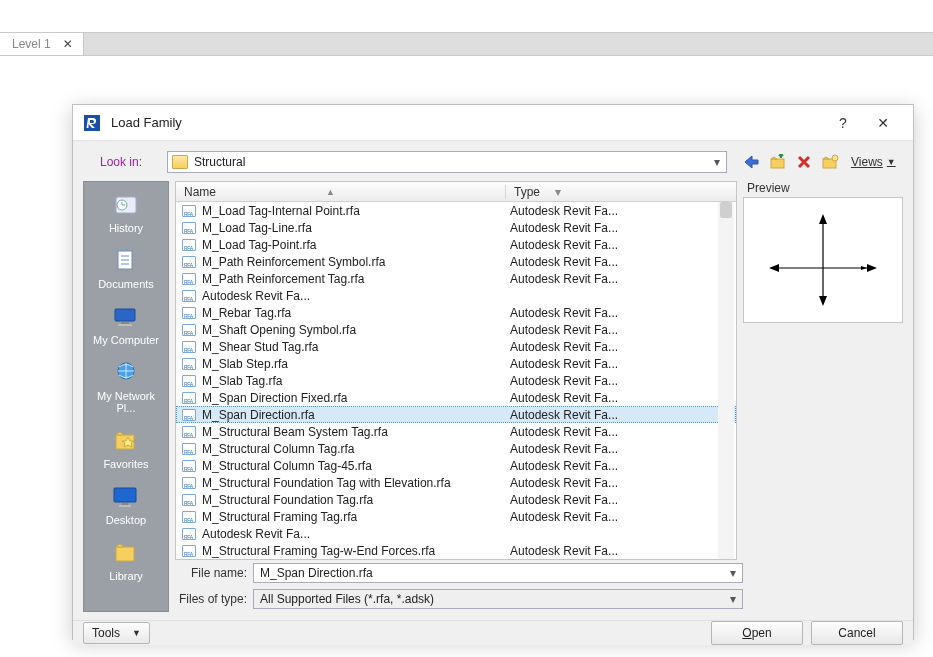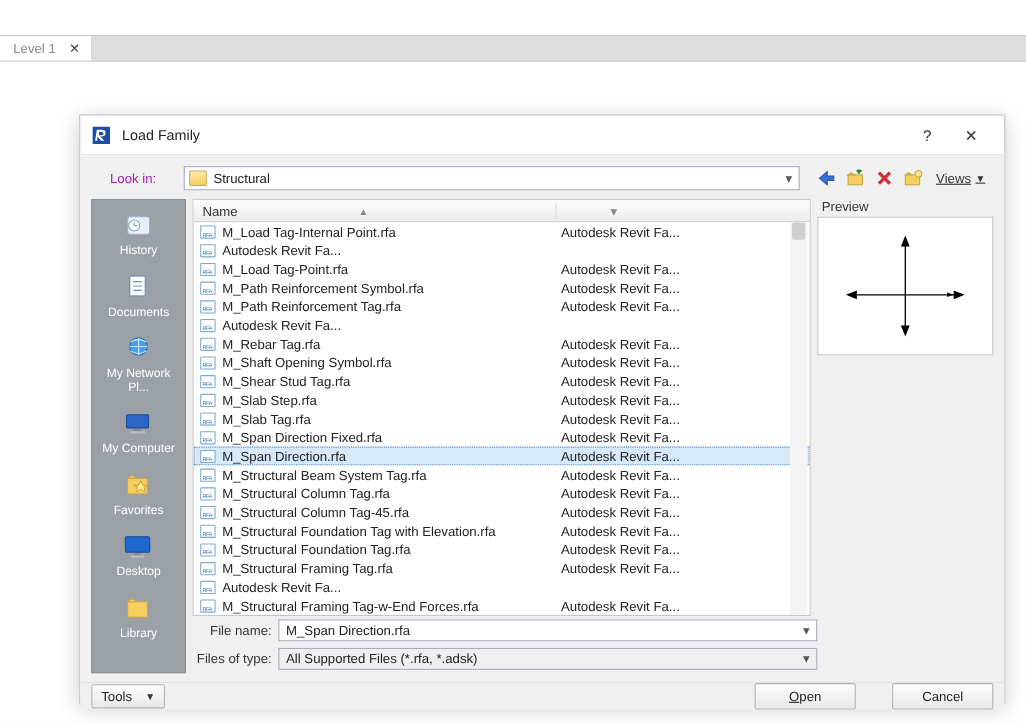--- a/index.html
+++ b/index.html
@@ -304,21 +304,20 @@
   }
   .tools-btn .tri { font-size: 9px; color: #333; }
   .bottom-bar .grow { flex: 1; }
   .dlg-btn {
     width: 92px; height: 24px;
     background: linear-gradient(#fdfdfd,#e8e8e8);
     border: 1px solid #b5b5b5;
     border-radius: 2px;
     display: flex; align-items: center; justify-content: center;
     font-size: 12px;
-    margin-left: 25px;
   }
   .dlg-btn .ul { text-decoration: underline; }
 </style>
 </head>
 <body>
 
 <div class="doc-tabbar">
   <div class="doc-tab">
     <span>Level 1</span>
     <span class="x">✕</span>
@@ -398,36 +397,36 @@
               <rect x="5" y="2" width="14" height="18" fill="#fff" stroke="#6a8fbd"></rect>
               <line x1="8" y1="7" x2="16" y2="7" stroke="#6a8fbd"></line>
               <line x1="8" y1="11" x2="16" y2="11" stroke="#6a8fbd"></line>
               <line x1="8" y1="15" x2="16" y2="15" stroke="#6a8fbd"></line>
             </svg>
           </div>
           <div>Documents</div>
         </div>
         <div class="place">
           <div class="pic">
-            <svg width="28" height="24">
-              <circle cx="14" cy="10" r="8" fill="#4aa0e8" stroke="#2a70b0"></circle>
-              <path d="M6 10 H22 M14 2 V18 M7 6 Q14 1 21 6 M7 14 Q14 19 21 14" stroke="#cfe8ff" fill="none"></path>
-            </svg>
-          </div>
-          <div>My Network Pl...</div>
-        </div>
-        <div class="place">
-          <div class="pic">
             <svg width="30" height="24">
               <rect x="4" y="4" width="20" height="12" fill="#2a66c8" stroke="#1b4a98" rx="1"></rect>
               <rect x="10" y="17" width="8" height="2" fill="#888"></rect>
               <rect x="7" y="19" width="14" height="2" fill="#bbb"></rect>
             </svg>
           </div>
           <div>My Computer</div>
+        </div>
+        <div class="place">
+          <div class="pic">
+            <svg width="28" height="24">
+              <circle cx="14" cy="10" r="8" fill="#4aa0e8" stroke="#2a70b0"></circle>
+              <path d="M6 10 H22 M14 2 V18 M7 6 Q14 1 21 6 M7 14 Q14 19 21 14" stroke="#cfe8ff" fill="none"></path>
+            </svg>
+          </div>
+          <div>My Network Pl...</div>
         </div>
         <div class="place">
           <div class="pic">
             <svg width="26" height="24">
               <rect x="3" y="6" width="18" height="14" fill="#f6cf5e" stroke="#caa84a"></rect>
               <path d="M3 6 L7 3 L11 6 Z" fill="#f6cf5e" stroke="#caa84a"></path>
               <polygon points="15,8 17,12 21,12 18,14 19,18 15,16 11,18 12,14 9,12 13,12" fill="#ffee88" stroke="#caa84a"></polygon>
             </svg>
           </div>
           <div>Favorites</div>
@@ -454,32 +453,36 @@
       </div>
 
     <div class="listing">
       <div class="list-header">
         <div class="col-name">
           <span>Name</span>
           <span class="sortarrow">▲</span>
           <span style="flex:1"></span>
           <span style="color:#888;padding-right:4px;">▾</span>
         </div>
+        <div class="col-type">
+          <span>Type</span>
+        </div>
       </div>
       <div class="list-body" id="list-body">
         <div class="scroll-stub">
           <div class="thumb"></div>
         </div>
       <div class="row">
             <span class="ficon"></span>
             <span class="fname">M_Load Tag-Internal Point.rfa</span>
             <span class="ftype">Autodesk Revit Fa...</span>
           </div>
           <div class="row">
             <span class="ficon"></span>
+            <span class="fname">M_Load Tag-Line.rfa</span>
             <span class="ftype">Autodesk Revit Fa...</span>
           </div>
           <div class="row">
             <span class="ficon"></span>
             <span class="fname">M_Load Tag-Point.rfa</span>
             <span class="ftype">Autodesk Revit Fa...</span>
           </div>
           <div class="row">
             <span class="ficon"></span>
             <span class="fname">M_Path Reinforcement Symbol.rfa</span>

